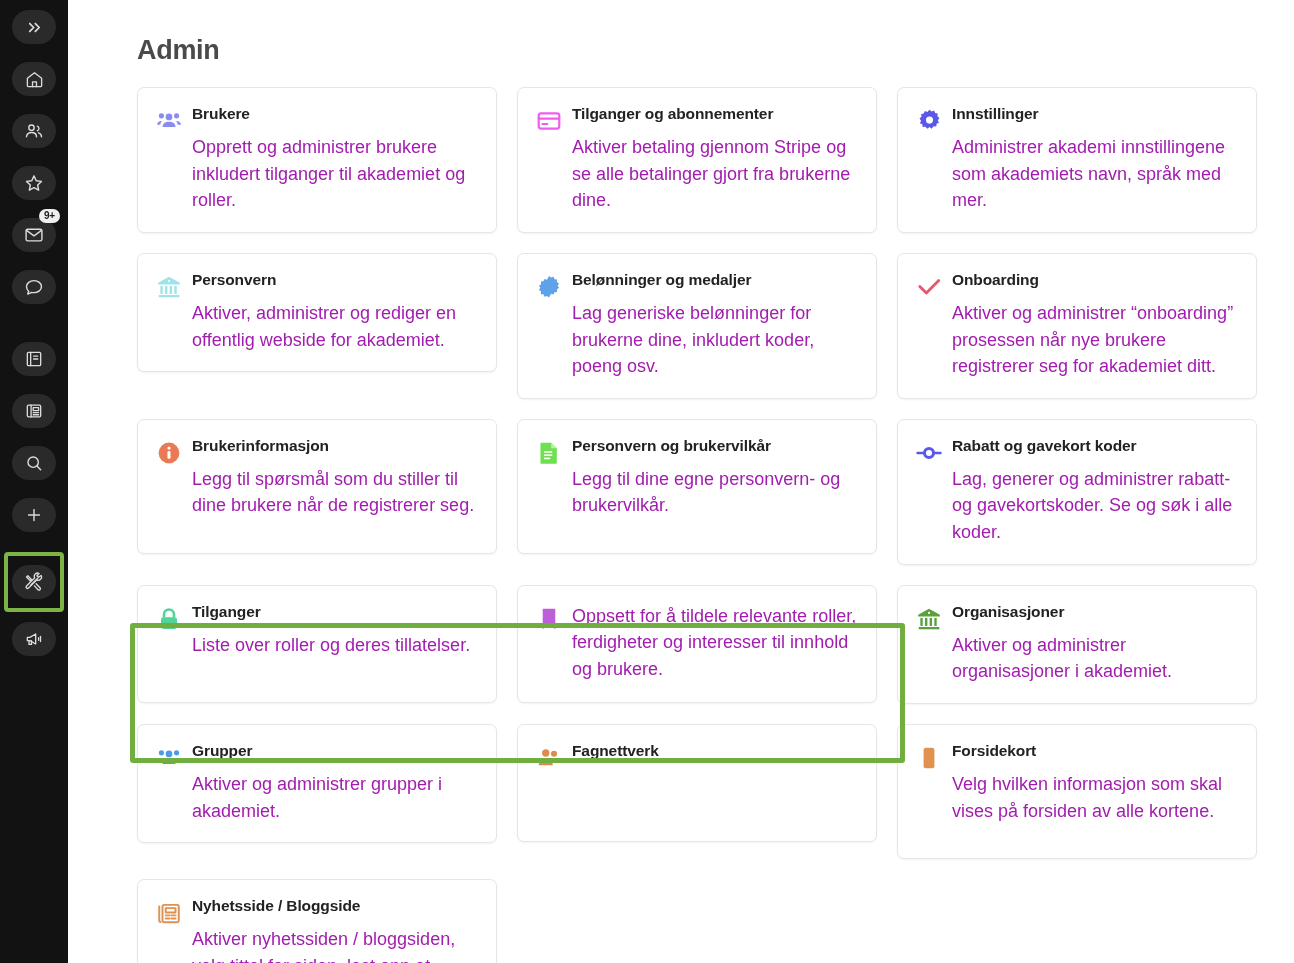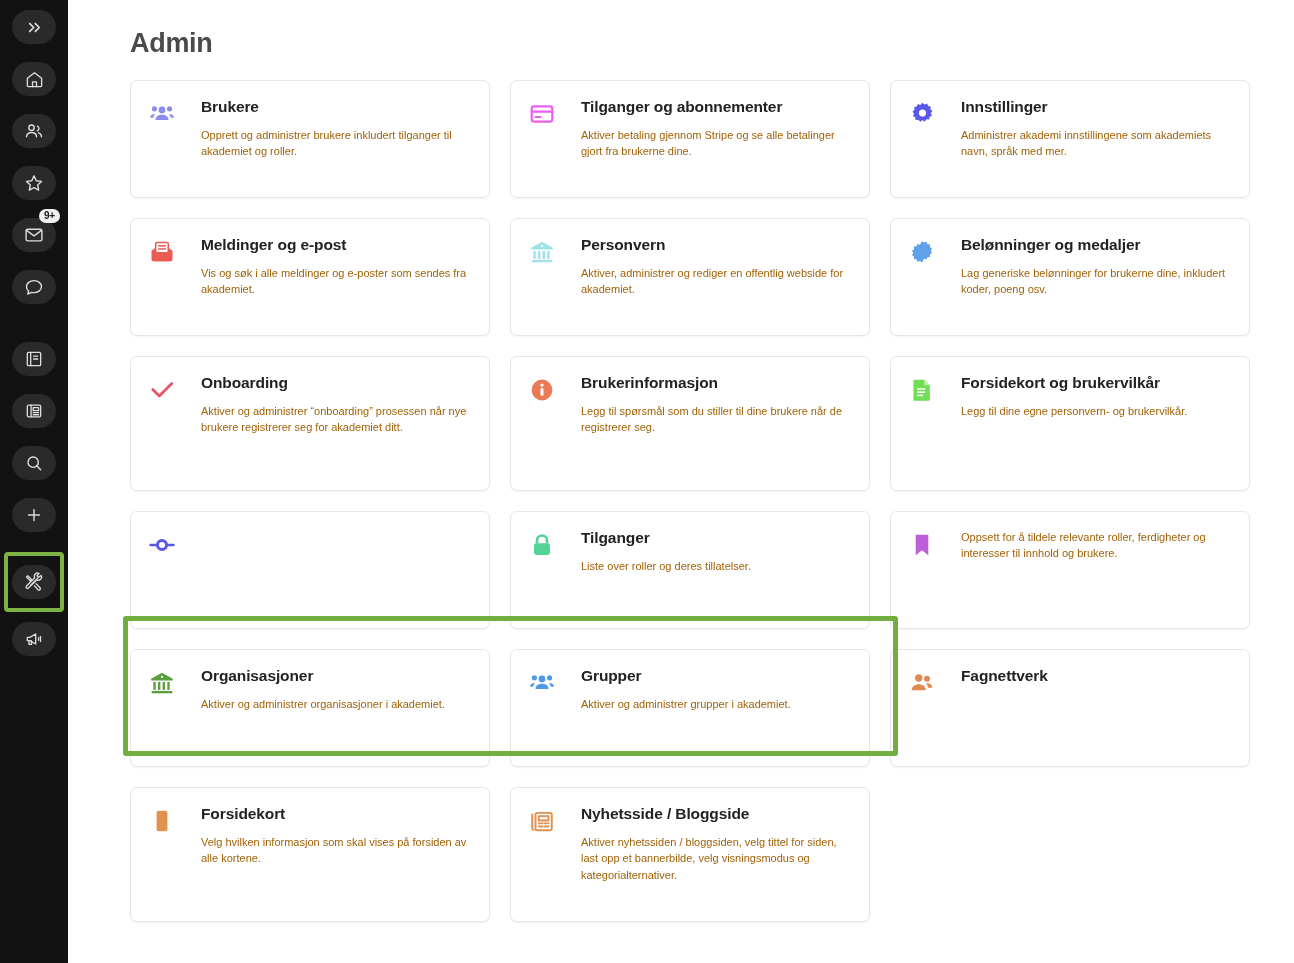--- a/index.html
+++ b/index.html
@@ -47,21 +47,21 @@
     display: flex; align-items: center; justify-content: center;
     margin-bottom: 10px;
     margin-top: 2px;
   }
   .rail-highlight-wrap .rail-btn { margin-bottom: 0; }
 
   
   .main {
     flex: 1; height: 963px;
     background: #ffffff;
-    padding: 8px;
+    padding: 15px;
     overflow: hidden;
     position: relative;
   }
   .page-title {
     font-size: 27px;
     font-weight: 700;
     color: #4a4a4a;
     letter-spacing: -0.3px;
     margin: 20px 0 0 54px;
   }
@@ -76,41 +76,41 @@
     align-items: start;
   }
 
   .card {
     background: #ffffff;
     border: 1px solid #e6e6e6;
     border-radius: 7px;
     box-shadow: 0 1px 2px rgba(0,0,0,0.05);
     padding: 16px 18px 18px 16px;
     display: flex;
-    gap: 24px;
+    gap: 8px;
     min-height: 118px;
   }
   .card.tall { min-height: 135px; justify-content: space-between; }
   .card-icon {
     width: 30px; min-width: 30px;
     padding-top: 4px;
     display: flex; justify-content: center;
   }
   .card-body { flex: 1; padding-top: 1px; }
   .card-title {
     font-size: 15.5px;
     font-weight: 700;
     color: #222222;
     letter-spacing: -0.1px;
     margin-bottom: 11px;
   }
   .card-desc {
-    font-size: 11px;
+    font-size: 18px;
     line-height: 1.48;
-    color: #a16207;
+    color: #a21caf;
   }
 
   
   .highlight-box {
     position: absolute;
     border: 5px solid #6fae3f;
     border-radius: 3px;
     pointer-events: none;
     z-index: 5;
   }
@@ -289,35 +289,20 @@
               <path d="M12 1.6 14 3.4l2.4-1 1 2.4 2.5.5-.3 2.6 1.9 1.7-1.5 2.1 1.1 2.4-2.3 1.1-.3 2.6-2.6-.2L14 19.9 12 18.3l-2 1.6-2-1.8-2.6.2-.3-2.6-2.3-1.1 1.1-2.4-1.5-2.1 1.9-1.7-.3-2.6 2.5-.5 1-2.4 2.4 1z"></path>
               <circle cx="12" cy="11.6" r="3.4" fill="#ffffff"></circle>
             </svg>
         </div>
         <div class="card-body">
           <div class="card-title">Innstillinger</div>
           <div class="card-desc">Administrer akademi innstillingene som akademiets navn, språk med mer.</div>
         </div>
       </div>
 
-      <div class="card">
-        <div class="card-icon">
-          <svg width="26" height="26" viewBox="0 0 24 24">
-              <path d="M2.5 10.5 12 4l9.5 6.5V19a1.6 1.6 0 0 1-1.6 1.6H4.1A1.6 1.6 0 0 1 2.5 19z" fill="#ea5b54"></path>
-              <rect x="6.2" y="3.2" width="11.6" height="9.4" rx="1" fill="#ffffff" stroke="#ea5b54" stroke-width="1.4"></rect>
-              <line x1="8.4" y1="6.3" x2="15.6" y2="6.3" stroke="#ea5b54" stroke-width="1.4"></line>
-              <line x1="8.4" y1="9.2" x2="15.6" y2="9.2" stroke="#ea5b54" stroke-width="1.4"></line>
-              <path d="M2.5 10.5 12 17l9.5-6.5V19a1.6 1.6 0 0 1-1.6 1.6H4.1A1.6 1.6 0 0 1 2.5 19z" fill="#ea5b54"></path>
-            </svg>
-        </div>
-        <div class="card-body">
-          <div class="card-title">Meldinger og e-post</div>
-          <div class="card-desc">Vis og søk i alle meldinger og e-poster som sendes fra akademiet.</div>
-        </div>
-      </div>
 
       <div class="card">
         <div class="card-icon">
           <svg width="26" height="26" viewBox="0 0 24 24" fill="#9fe3e8">
               <path d="M12 2.5 22 8v1.6H2V8z"></path>
               <circle cx="12" cy="6.4" r="1" fill="#ffffff"></circle>
               <rect x="4" y="11" width="2.2" height="7.4"></rect>
               <rect x="8.3" y="11" width="2.2" height="7.4"></rect>
               <rect x="12.6" y="11" width="2.2" height="7.4"></rect>
               <rect x="16.9" y="11" width="2.2" height="7.4"></rect>
@@ -372,32 +357,36 @@
         <div class="card-icon">
           <svg width="26" height="26" viewBox="0 0 24 24">
               <path d="M5 2.5h9l5.2 5.2V21a.9.9 0 0 1-.9.9H5a.9.9 0 0 1-.9-.9V3.4a.9.9 0 0 1 .9-.9z" fill="#6ee052"></path>
               <path d="M14 2.5 19.2 7.7H14z" fill="#b7f3a8"></path>
               <line x1="7.5" y1="11" x2="15" y2="11" stroke="#ffffff" stroke-width="1.5"></line>
               <line x1="7.5" y1="14" x2="15" y2="14" stroke="#ffffff" stroke-width="1.5"></line>
               <line x1="7.5" y1="17" x2="13" y2="17" stroke="#ffffff" stroke-width="1.5"></line>
             </svg>
         </div>
         <div class="card-body">
-          <div class="card-title">Forsidekort og brukervilkår</div>
+          <div class="card-title">Personvern og brukervilkår</div>
           <div class="card-desc">Legg til dine egne personvern- og brukervilkår.</div>
         </div>
       </div>
 
       <div class="card">
         <div class="card-icon">
           <svg width="26" height="26" viewBox="0 0 24 24">
               <line x1="1.5" y1="12" x2="7.5" y2="12" stroke="#5a58e8" stroke-width="2.4" stroke-linecap="round"></line>
               <line x1="16.5" y1="12" x2="22.5" y2="12" stroke="#5a58e8" stroke-width="2.4" stroke-linecap="round"></line>
               <circle cx="12" cy="12" r="4.2" fill="none" stroke="#5a58e8" stroke-width="2.8"></circle>
             </svg>
+        </div>
+        <div class="card-body">
+          <div class="card-title">Rabatt og gavekort koder</div>
+          <div class="card-desc">Lag, generer og administrer rabatt- og gavekortskoder. Se og søk i alle koder.</div>
         </div>
       </div>
 
       <div class="card">
         <div class="card-icon">
           <svg width="26" height="26" viewBox="0 0 24 24">
               <path d="M7.4 10.5V7.8a4.6 4.6 0 0 1 9.2 0v2.7" fill="none" stroke="#52d496" stroke-width="2.4"></path>
               <rect x="4.6" y="10.3" width="14.8" height="11" rx="2.3" fill="#52d496"></rect>
             </svg>
         </div>

